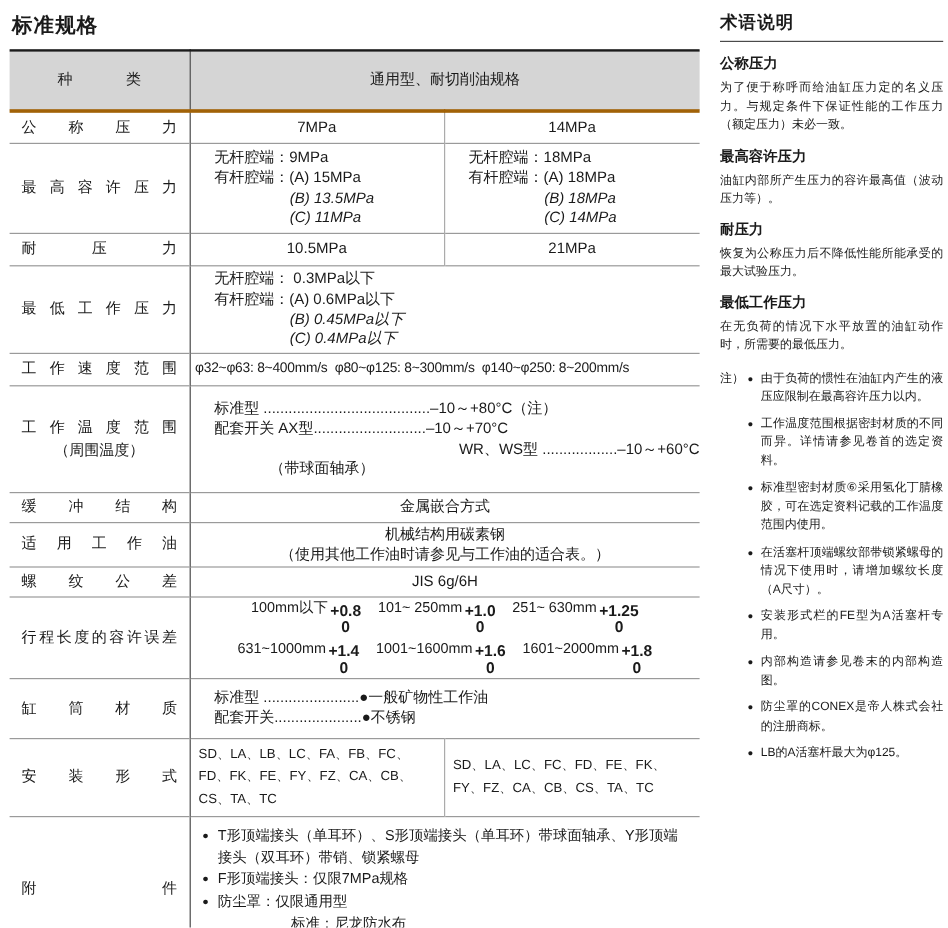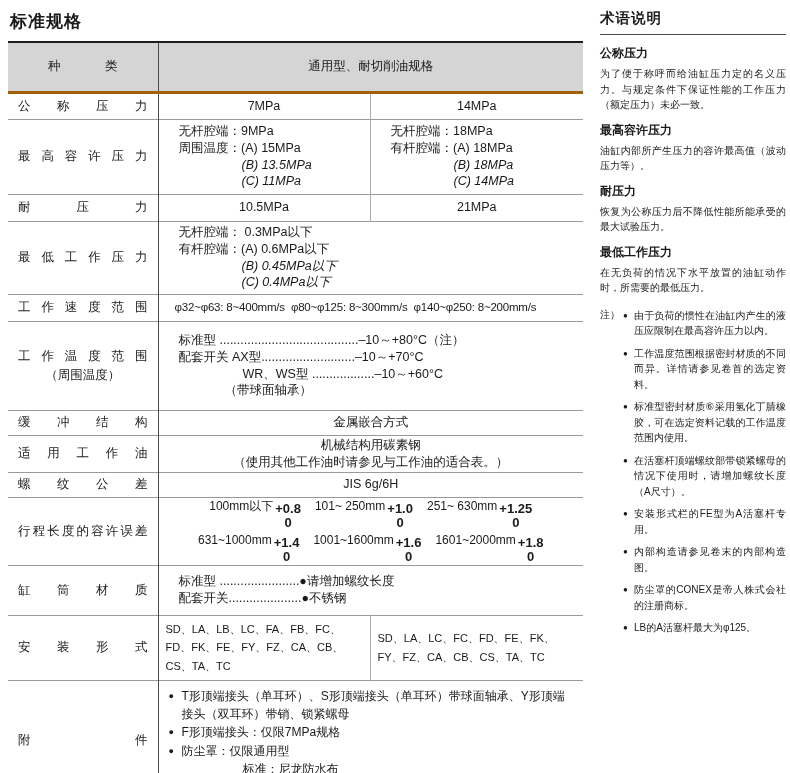--- a/index.html
+++ b/index.html
@@ -39,24 +39,24 @@
   tr.r-hdr td.lbl { padding:0 40px; }
 
   td.c  { text-align:center; }
   td.sep { border-left:1px solid #ababab; }
   td.tl { text-align:left;padding-left:20px; }
 
   .pad16 { padding-left:16px; }
   .pad28 { padding-left:28px; }
   .pad87 { padding-left:87px; }
   .ind63 { padding-left:63px;font-style:italic; }
-  .ind64 { padding-left:64px; }
+  .ind64 { padding-left:64px;text-align:right; }
   .ind46 { padding-left:46px; }
 
-  td.speed { white-space:pre; font-size:11.5px; letter-spacing:-0.2px; padding-left:16px; }
+  td.speed { white-space:pre; font-size:11.5px; letter-spacing:-0.2px; padding-left:4px; }
 
   td.mount { font-size:11px; line-height:1.7; padding:4px 7px; text-align:left; }
 
   
   .stkline { display:flex; justify-content:center; align-items:flex-end; gap:14px; }
   .stkline + .stkline { margin-top:2px; }
   .seg { white-space:nowrap; font-size:12px; }
   .tolstack {
     display:inline-flex; flex-direction:column; align-items:center;
     font-size:13px; line-height:1.1; vertical-align:-3px; margin-left:2px; font-weight:700;
@@ -104,21 +104,21 @@
       <tr class="r-nom">
         <td class="lbl">公称压力</td>
         <td class="c">7MPa</td>
         <td class="c sep">14MPa</td>
       </tr>
 
       <tr class="r-max">
         <td class="lbl">最高容许压力</td>
         <td class="tl pad16">
           <div>无杆腔端：9MPa</div>
-          <div>周围温度：(A) 15MPa</div>
+          <div>有杆腔端：(A) 15MPa</div>
           <div class="ind63">(B) 13.5MPa</div>
           <div class="ind63">(C) 11MPa</div>
         </td>
         <td class="tl pad16 sep">
           <div>无杆腔端：18MPa</div>
           <div>有杆腔端：(A) 18MPa</div>
           <div class="ind63">(B) 18MPa</div>
           <div class="ind63">(C) 14MPa</div>
         </td>
       </tr>
@@ -205,21 +205,21 @@
                     <span>+1.8</span>
                     <span>0</span>
                   </span></span>
           </div>
         </td>
       </tr>
 
       <tr class="r-tub">
         <td class="lbl">缸筒材质</td>
         <td class="tl pad28" colspan="2">
-          <div>标准型 .......................●请增加螺纹长度</div>
+          <div>标准型 .......................●一般矿物性工作油</div>
           <div>配套开关.....................●不锈钢</div>
         </td>
       </tr>
 
       <tr class="r-mnt">
         <td class="lbl">安装形式</td>
         <td class="mount">SD、LA、LB、LC、FA、FB、FC、FD、FK、FE、FY、FZ、CA、CB、CS、TA、TC</td>
         <td class="mount sep">SD、LA、LC、FC、FD、FE、FK、FY、FZ、CA、CB、CS、TA、TC</td>
       </tr>
 

